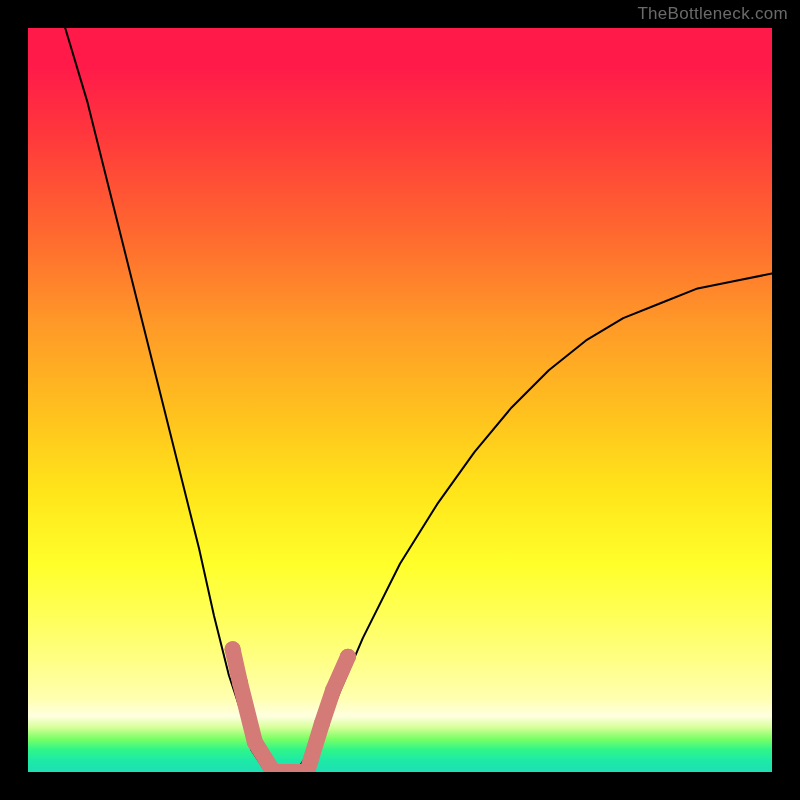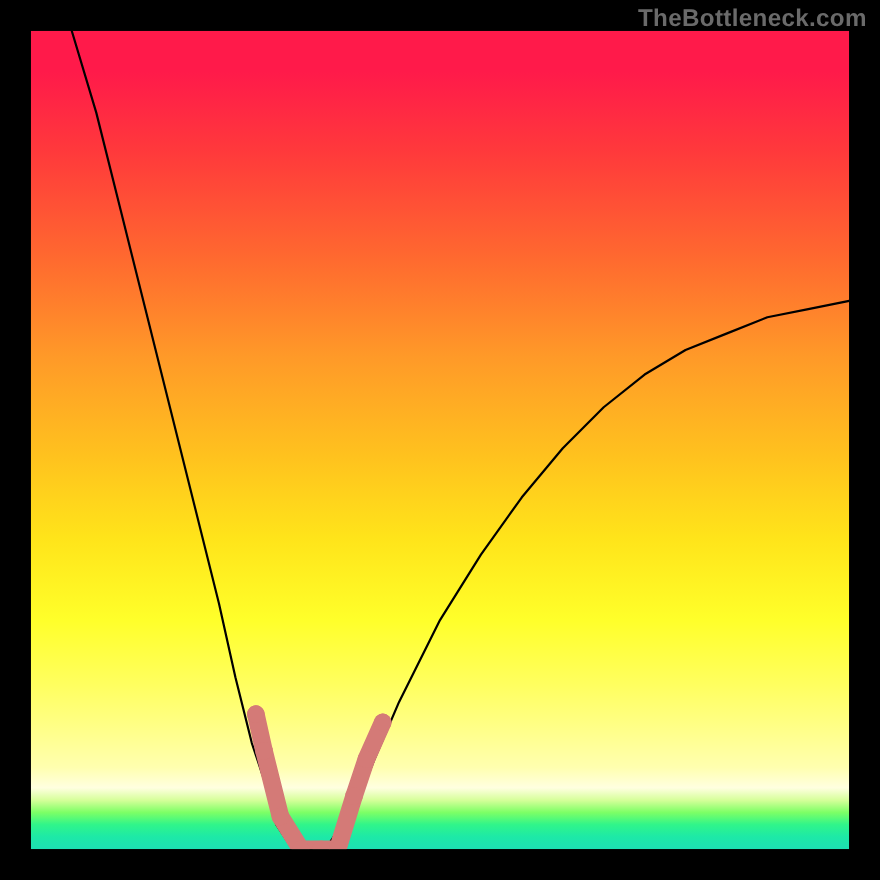--- a/index.html
+++ b/index.html
@@ -52,22 +52,22 @@
       #30f58a 97%,
       #1de9a7 98.5%,
       #1de0b4 100%
     );
   }
   .watermark {
     position: absolute;
     top: 4px;
     right: 12px;
     color: #6a6a6a;
-    font-size: 22px;
-    font-weight: 700;
+    font-size: 17px;
+    font-weight: 400;
     letter-spacing: 0.3px;
     user-select: none;
   }
   svg.curve {
     position: absolute;
     left: 0;
     top: 0;
     width: 100%;
     height: 100%;
   }

